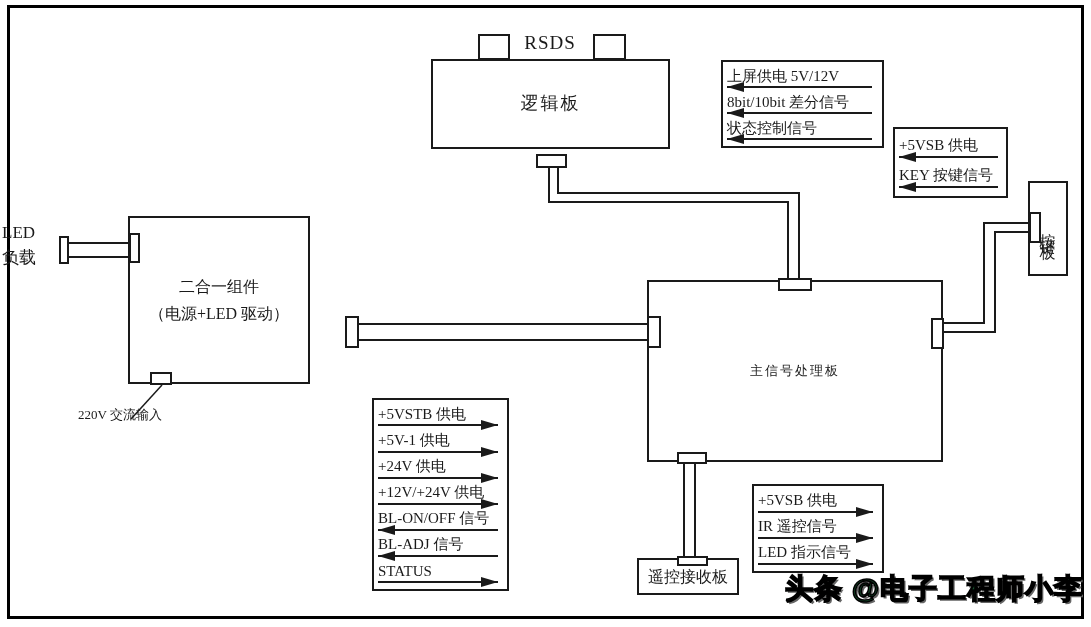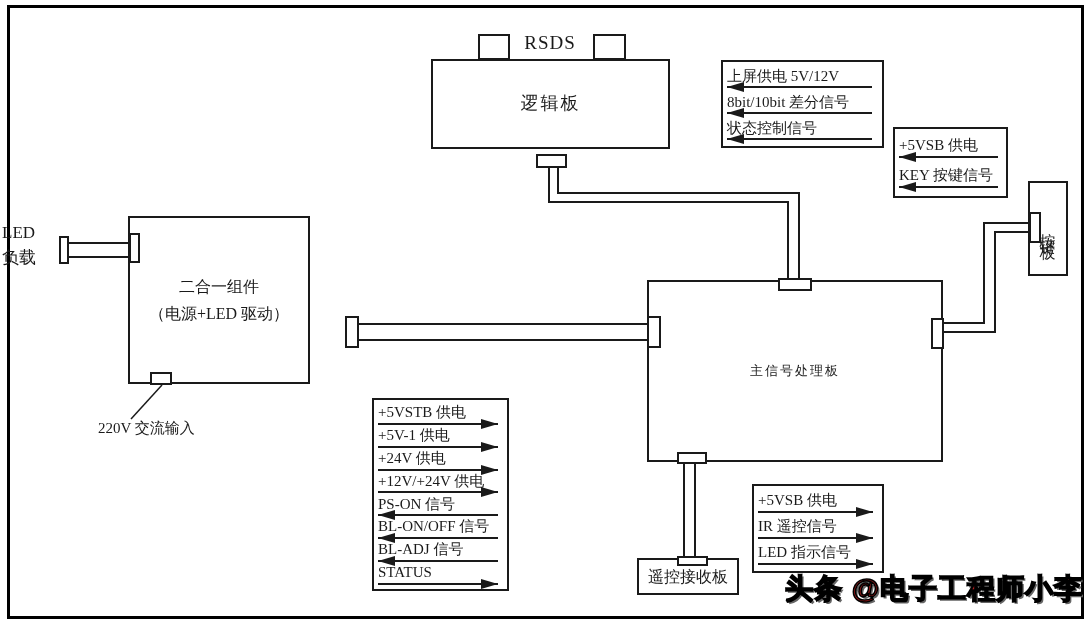--- a/index.html
+++ b/index.html
@@ -24,28 +24,28 @@
       border-top:5px solid transparent;border-bottom:5px solid transparent;border-left:17px solid #1a1a1a;}
   #logic-board{left:431px;top:59px;width:239px;height:90px;font-size:18px;letter-spacing:2px;}
   #combo-board{left:128px;top:216px;width:182px;height:168px;font-size:16px;}
   #combo-board .board-label{margin:4px 0;}
   #main-board{left:647px;top:280px;width:296px;height:182px;font-size:13px;letter-spacing:2px;}
   #key-board{left:1028px;top:181px;width:40px;height:95px;font-size:16px;}
   #key-board .board-label{writing-mode:vertical-rl;letter-spacing:6px;}
   #remote-board{left:637px;top:558px;width:102px;height:37px;font-size:16px;}
   #rsds-label{left:505px;top:31px;width:90px;text-align:center;font-size:19px;letter-spacing:1px;}
   #led-load-label{left:2px;top:221px;font-size:17px;line-height:1.45;font-family:Liberation Serif, serif;}
-  #ac-input-label{left:78px;top:419px;font-size:15px;margin-left:20px;}
+  #ac-input-label{left:78px;top:407px;font-size:13px;}
   #sigbox-panel{left:721px;top:60px;width:163px;height:88px;}
   #sigbox-key{left:893px;top:127px;width:115px;height:71px;}
   #sigbox-power{left:372px;top:398px;width:137px;height:193px;}
   #sigbox-remote{left:752px;top:484px;width:132px;height:89px;}
   #watermark{position:absolute;left:785px;top:570px;z-index:6;white-space:nowrap;
       font-family:"Liberation Sans","DejaVu Sans",sans-serif;font-size:28px;font-weight:bold;
-      letter-spacing:1px;color:#b91c1c;-webkit-text-stroke:1.6px #000;text-shadow:2px 2px 0 #666;}
+      letter-spacing:1px;color:#14532d;-webkit-text-stroke:1.6px #000;text-shadow:2px 2px 0 #666;}
 </style>
 </head>
 <body>
 
 <div id="canvas">
   <div id="frame"></div>
 
   <svg id="wiring" width="1091" height="627" viewBox="0 0 1091 627">
     <g fill="none" stroke="#1a1a1a" stroke-width="2">
       <path d="M68,243 H131 M68,257 H131"></path>
@@ -130,24 +130,20 @@
       </div>
       <div class="sig-row">
         <span class="sig-text">+24V 供电</span>
         <span class="sig-arrow right"></span>
       </div>
       <div class="sig-row">
         <span class="sig-text">+12V/+24V 供电</span>
         <span class="sig-arrow right"></span>
       </div>
       <div class="sig-row">
-        <span class="sig-text">PS-ON 信号</span>
-        <span class="sig-arrow left"></span>
-      </div>
-      <div class="sig-row">
         <span class="sig-text">BL-ON/OFF 信号</span>
         <span class="sig-arrow left"></span>
       </div>
       <div class="sig-row">
         <span class="sig-text">BL-ADJ 信号</span>
         <span class="sig-arrow left"></span>
       </div>
       <div class="sig-row">
         <span class="sig-text">STATUS</span>
         <span class="sig-arrow right"></span>

